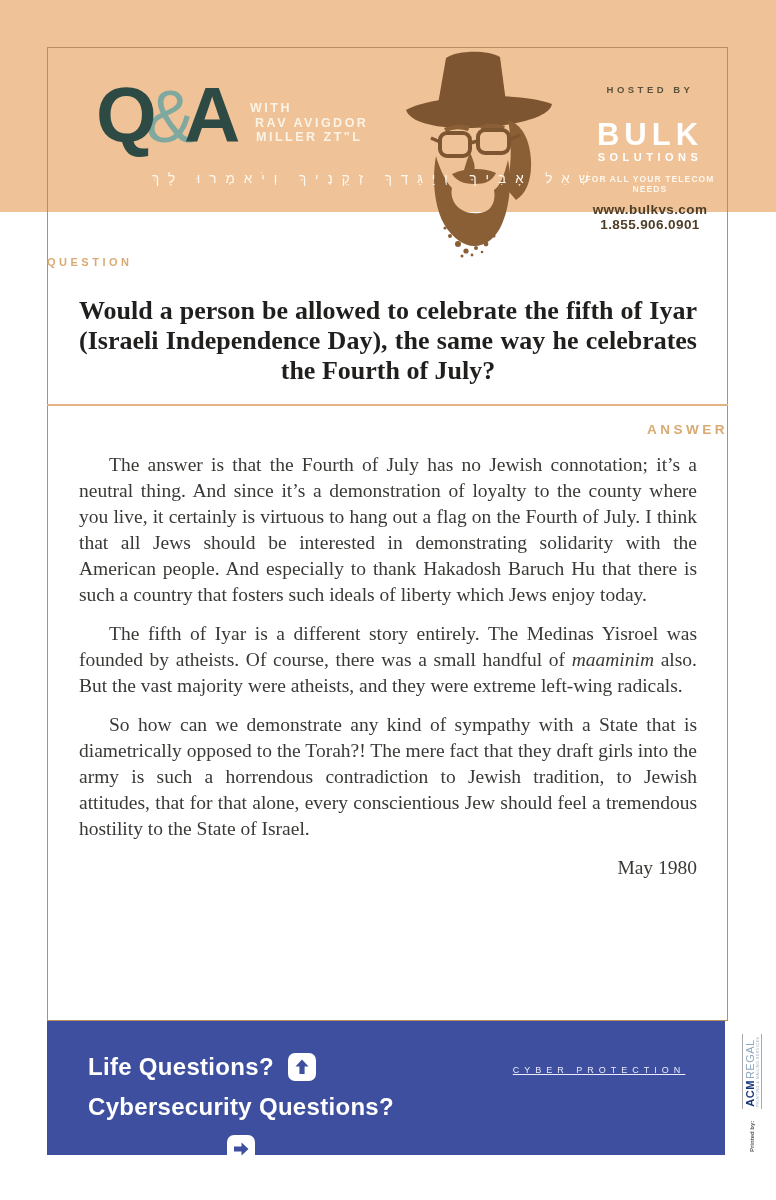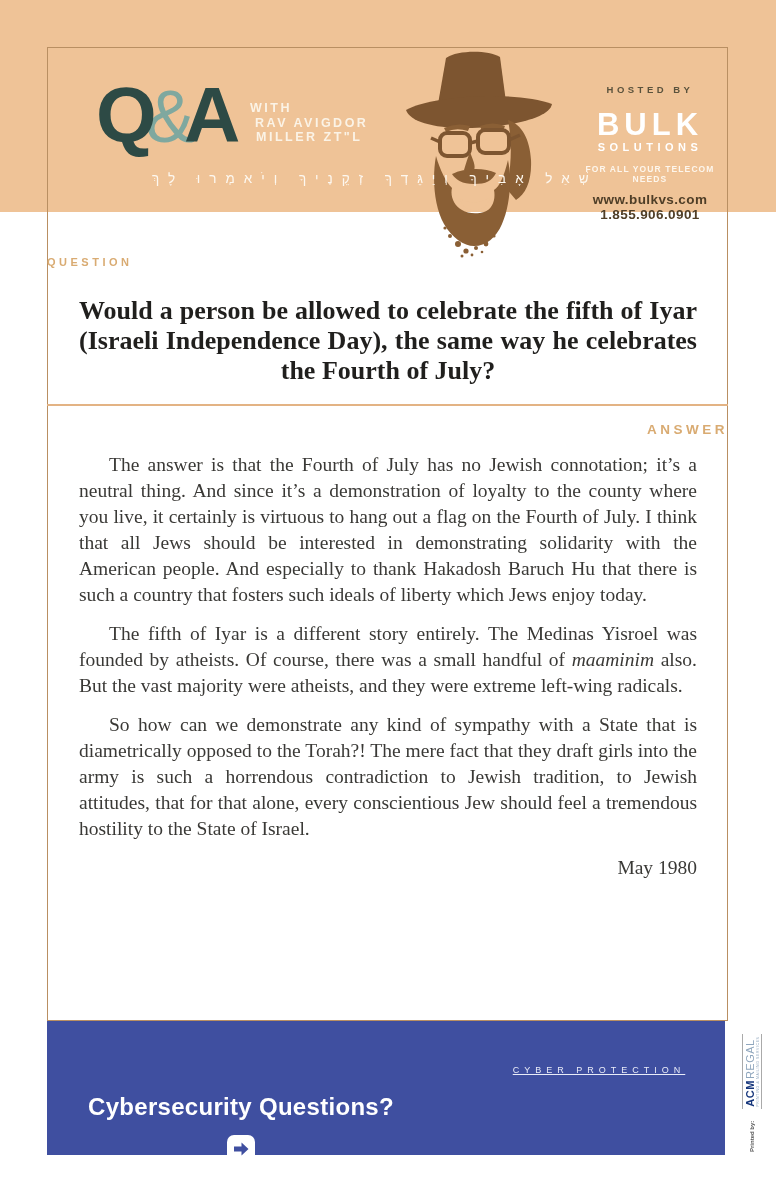--- a/index.html
+++ b/index.html
@@ -21,21 +21,21 @@
   .with-block div:nth-child(2){ padding-left:5px; }
   .with-block div:nth-child(3){ padding-left:6px; }
 
   .hebrew { position:absolute; left:104px; top:171px; color:#fdf8f0; font-size:13.5px;
             letter-spacing:9px; white-space:nowrap; z-index:4; direction:rtl;margin-left:48px; }
 
   .portrait { position:absolute; left:400px; top:48px; width:160px; height:210px; z-index:3; }
 
   .sponsor { position:absolute; left:583px; top:84px; width:134px; text-align:center; z-index:2; }
   .hosted   { color:#5a523c; font-size:9.5px; font-weight:bold; letter-spacing:3.5px; }
-  .bulk     { color:#ffffff; font-size:31px; font-weight:bold; letter-spacing:5px; margin-top:15px; line-height:30px;}
+  .bulk     { color:#ffffff; font-size:31px; font-weight:bold; letter-spacing:5px; margin-top:25px; line-height:30px;}
   .solutions{ color:#ffffff; font-size:11px; letter-spacing:4.5px; margin-top:1px; font-weight:bold;}
   .telecom  { color:#fdf6ec; font-size:8.5px; font-weight:bold; letter-spacing:1.1px; margin-top:11px; }
   .weburl   { color:#4f3e27; font-size:13.5px; font-weight:bold; margin-top:8px; letter-spacing:.4px;}
   .phone    { color:#4f3e27; font-size:13.5px; font-weight:bold; letter-spacing:.4px;}
 
   
   .q-label { position:absolute; left:47px; top:256px; width:661px; text-align:left;
              color:#d9ab72; font-size:11px; font-weight:bold; letter-spacing:3.5px; }
   .q-text { position:absolute; left:79px; top:296px; width:618px;
             font-family:"Liberation Serif", serif; font-weight:bold; font-size:26px;
@@ -152,20 +152,29 @@
 
   <div class="a-label">ANSWER</div>
   <div class="body-text">
     <p><span>The answer is that the Fourth of July has no Jewish connotation; it’s a neutral thing. And since it’s a demonstration of loyalty to the county where you live, it certainly is virtuous to hang out a flag on the Fourth of July. I think that all Jews should be interested in demonstrating solidarity with the American people. And especially to thank Hakadosh Baruch Hu that there is such a country that fosters such ideals of liberty which Jews enjoy today.</span><span class="it"></span><span></span></p>
     <p><span>The fifth of Iyar is a different story entirely. The Medinas Yisroel was founded by atheists. Of course, there was a small handful of </span><span class="it">maaminim</span><span> also. But the vast majority were atheists, and they were extreme left-wing radicals.</span></p>
     <p><span>So how can we demonstrate any kind of sympathy with a State that is diametrically opposed to the Torah?! The mere fact that they draft girls into the army is such a horrendous contradiction to Jewish tradition, to Jewish attitudes, that for that alone, every conscientious Jew should feel a tremendous hostility to the State of Israel.</span><span class="it"></span><span></span></p>
     <div class="date-line">May 1980</div>
   </div>
 
   <div class="banner">
+    <div class="banner-line l1">
+      <span>Life Questions?</span>
+      <span class="arrow-btn">
+        <svg width="28" height="28" viewBox="0 0 28 28">
+            <rect width="28" height="28" rx="7" fill="#ffffff"></rect>
+            <path d="M14 6.5 L20.5 13.5 H16.6 V21 H11.4 V13.5 H7.5 Z" fill="#3f4fa0"></path>
+          </svg>
+      </span>
+    </div>
     <div class="banner-line l2">
       <span>Cybersecurity Questions?</span>
       <span class="arrow-btn">
         <svg width="28" height="28" viewBox="0 0 28 28">
             <rect width="28" height="28" rx="7" fill="#ffffff"></rect>
             <path d="M21.5 14 L14.5 20.5 V16.6 H7 V11.4 H14.5 V7.5 Z" fill="#3f4fa0"></path>
           </svg>
       </span>
     </div>
     <div class="keystone">

